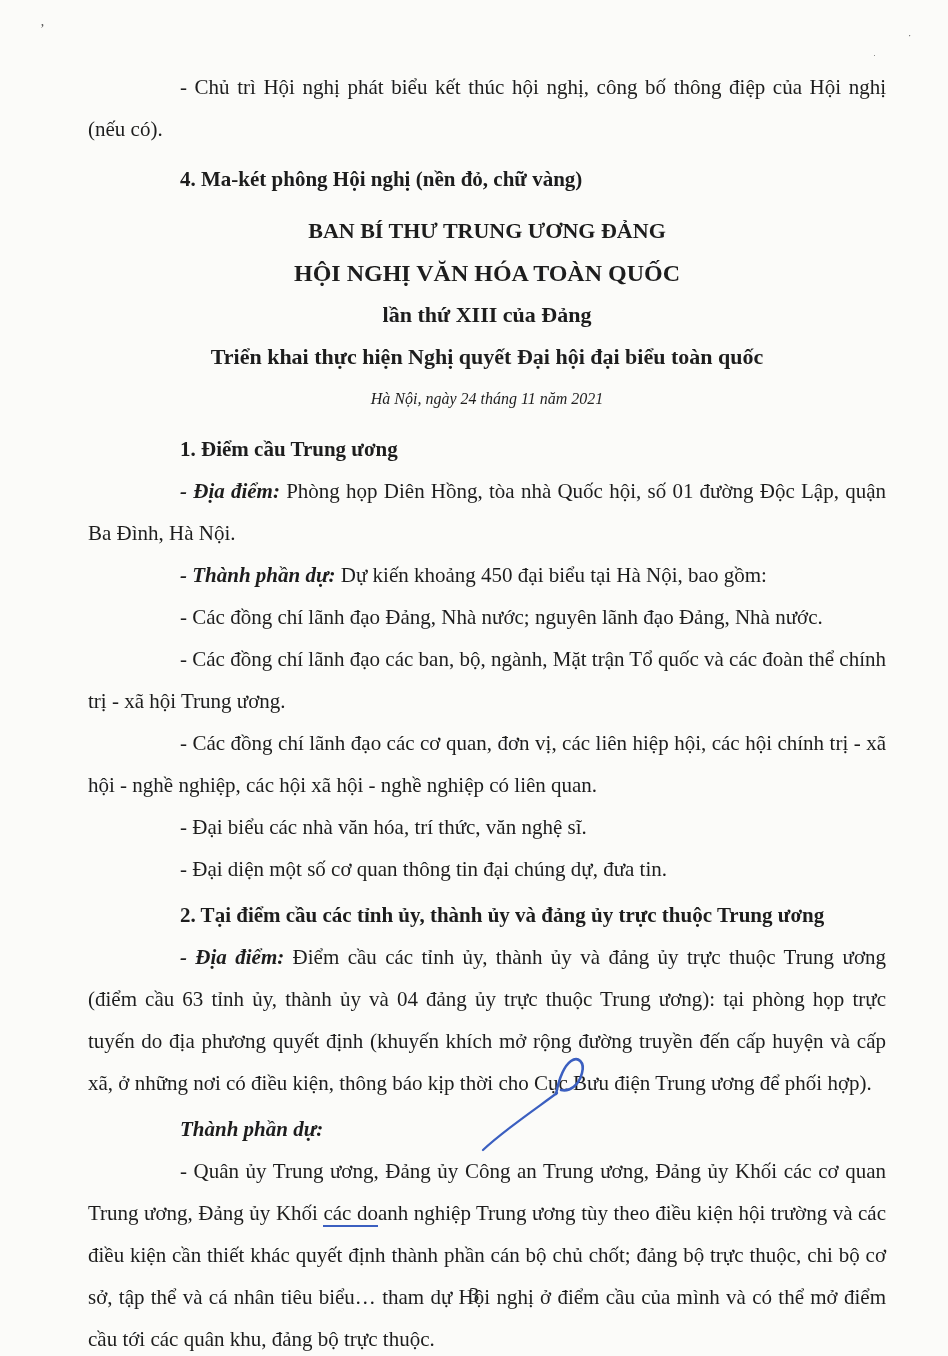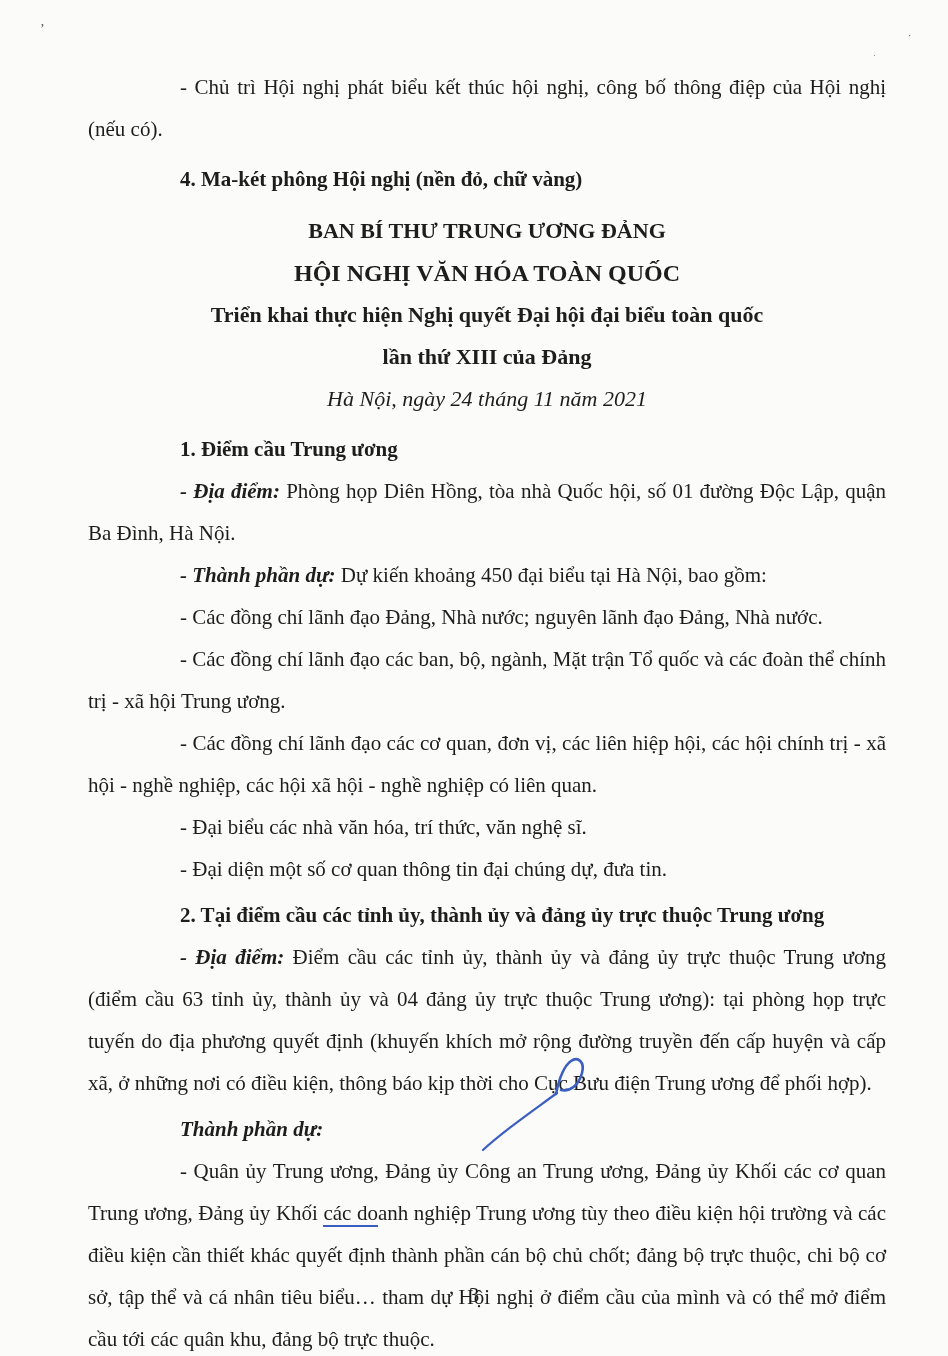--- a/index.html
+++ b/index.html
@@ -19,21 +19,21 @@
   .b  { font-weight:bold; }
   .bi { font-weight:bold; font-style:italic; }
   .i  { font-style:italic; }
   .mt4 { margin-top:4px;font-family:Liberation Serif, serif; } .mt8 { margin-top:8px; }
   .center-block { margin:10px 0 8px 0; }
   .center-block p { text-align:center; text-indent:0; line-height:42px; }
   .c1 { font-size:22px; }
   .c2 { font-size:24px; }
   .c3 { font-size:22px; }
   .c4 { font-size:22px; }
-  .cdate { font-size:22px; }
+  .cdate { font-size:16px; }
   .page-number {
     position:absolute; left:0; right:0; top:1274px;
     text-align:center; font-size:21px; text-indent:0;
   }
   .pen-underline { border-bottom:2.5px solid var(--ann-color,#3b5fc0); }
   .pen-svg {
     position:absolute; left:0; top:0; width:948px; height:1356px;
     pointer-events:none;
   }
   .pen-svg path { stroke:var(--ann-color,#3b5fc0); fill:none; stroke-linecap:round; }
@@ -51,22 +51,22 @@
   <span class="speck sp2">·</span>
   <span class="speck sp3">·</span>
 
   <p class="indent">- Chủ trì Hội nghị phát biểu kết thúc hội nghị, công bố thông điệp của Hội nghị (nếu có).</p>
 
   <p class="indent b mt8">4. Ma-két phông Hội nghị (nền đỏ, chữ vàng)</p>
 
   <div class="center-block">
     <p class="b c1">BAN BÍ THƯ TRUNG ƯƠNG ĐẢNG</p>
     <p class="b c2">HỘI NGHỊ VĂN HÓA TOÀN QUỐC</p>
+    <p class="b c4">lần thứ XIII của Đảng</p>
     <p class="b c3">Triển khai thực hiện Nghị quyết Đại hội đại biểu toàn quốc</p>
-    <p class="b c4">lần thứ XIII của Đảng</p>
     <p class="i cdate">Hà Nội, ngày 24 tháng 11 năm 2021</p>
   </div>
 
 
   <p class="indent b mt4">1. Điểm cầu Trung ương</p>
 
   <p class="indent"><span class="bi">- Địa điểm:</span><span> Phòng họp Diên Hồng, tòa nhà Quốc hội, số 01 đường Độc Lập, quận Ba Đình, Hà Nội.</span></p>
 
   <p class="indent"><span class="bi">- Thành phần dự:</span><span> Dự kiến khoảng 450 đại biểu tại Hà Nội, bao gồm:</span></p>
 

